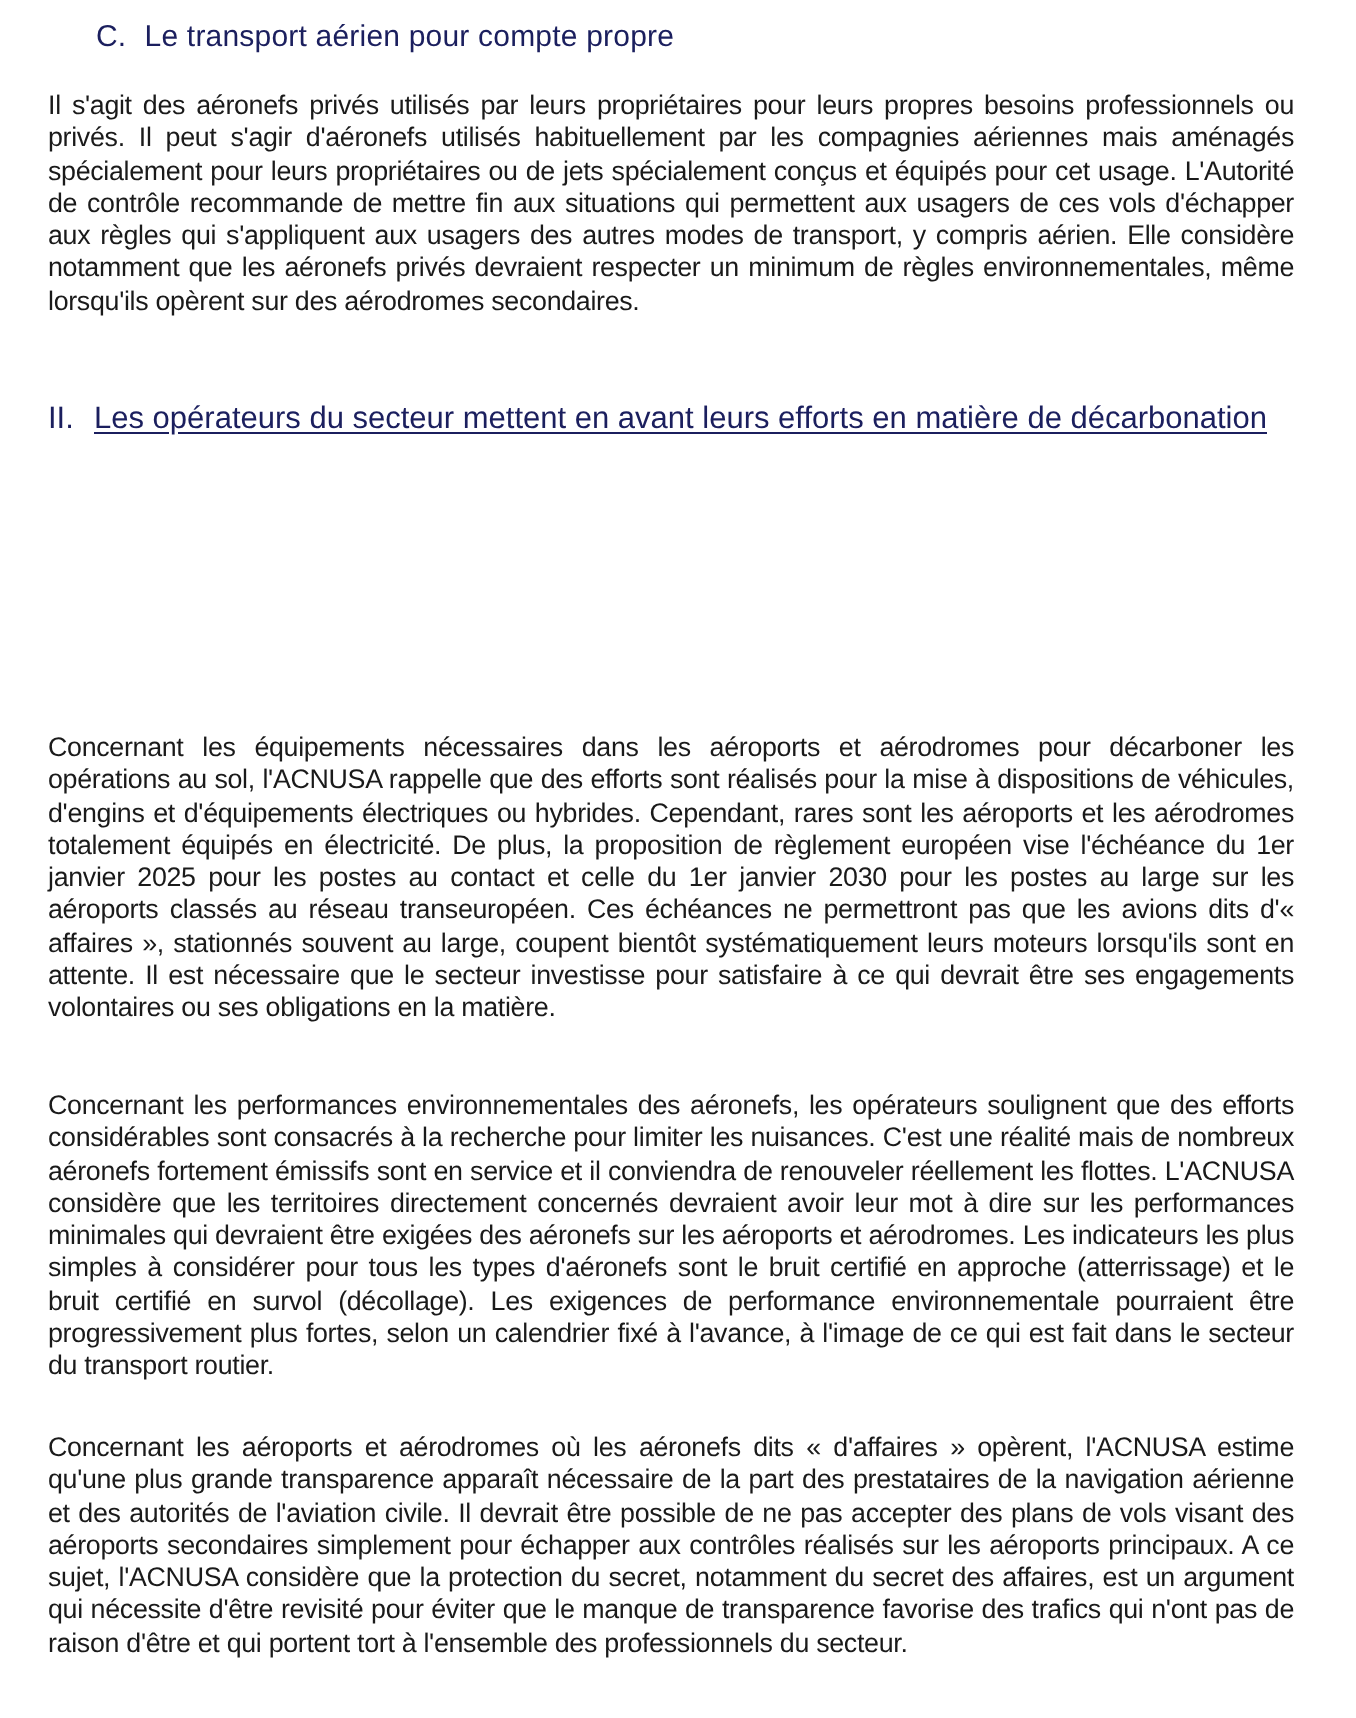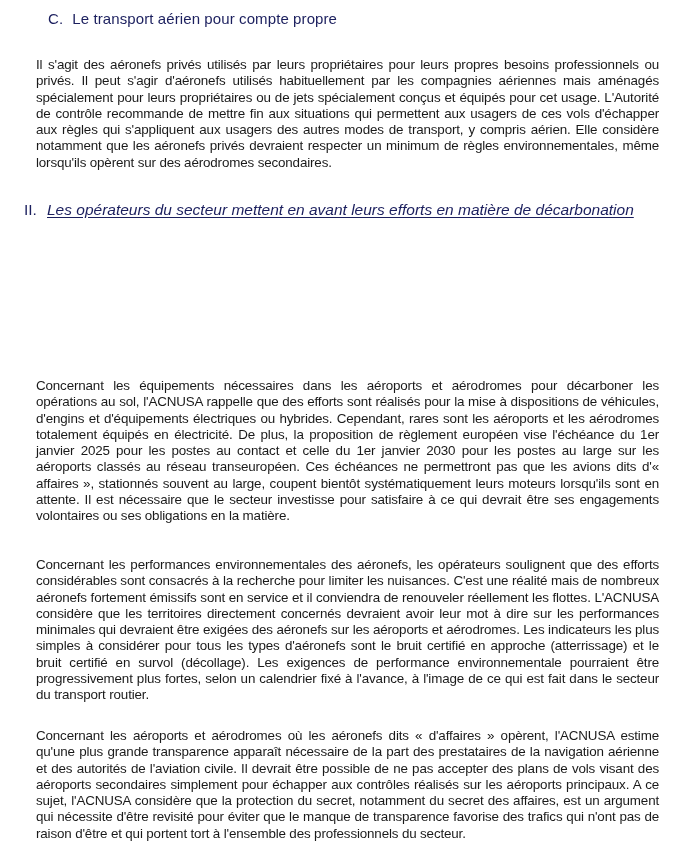--- a/index.html
+++ b/index.html
@@ -10,29 +10,29 @@
   }
   .page { position: relative; width: 678px; height: 740px; }
   .h-sub {
     position: absolute; left: 48px; top: 10px;
     font-size: 15px; color: #1b1f5e; letter-spacing: 0.1px;
   }
   .h-sub .num { display: inline-block; width: 20px; }
   .para {
     position: absolute; left: 24px; width: 623px;
     font-size: 13.4px; line-height: 16.3px; text-align: justify;
-    margin: 12px; letter-spacing: -0.15px;
+    margin: 0; letter-spacing: -0.15px;
   }
   .h-main {
     position: absolute; left: 24px; top: 201px; width: 623px;
     font-size: 15.5px; line-height: 18px; color: #1b1f5e;
     display: flex;
   }
   .h-main .num { width: 23px; flex: none; }
-  .h-main .title { text-decoration: underline; text-underline-offset: 2px; text-align: justify; text-align-last: left; flex: 1; font-style: italic; }
+  .h-main .title { text-decoration: underline; text-underline-offset: 2px; text-align: justify; text-align-last: left; flex: 1; }
 </style>
 </head>
 <body>
 
 <div class="page">
   <div class="h-sub">
     <span class="num">C.</span>
     <span>Le transport aérien pour compte propre</span>
   </div>
 

